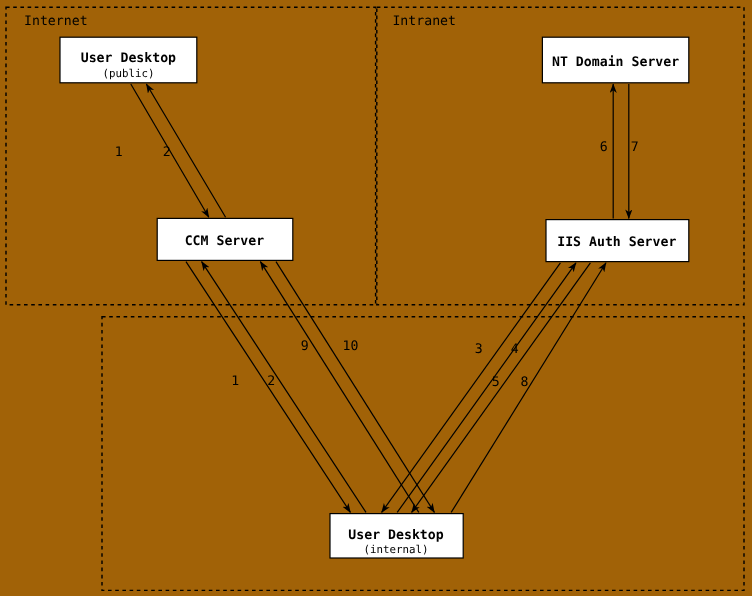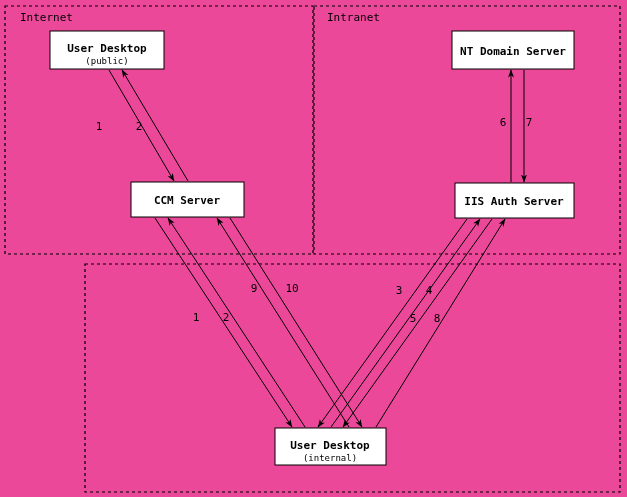--- a/index.html
+++ b/index.html
@@ -1,17 +1,17 @@
 <!DOCTYPE html>
 <html><head>
 <meta charset="utf-8">
 <style>
   html,body{margin:0;padding:0;background:#ffffff;}
   body{width:627px;height:497px;overflow:hidden;font-family:"DejaVu Sans Mono",monospace;}
-  #stage{position:relative;width:627px;height:497px;background:#ec4899;}
+  #stage{position:relative;width:627px;height:497px;background:#a16207;}
   svg{display:block;}
   .zone-label{font-family:"DejaVu Sans Mono",monospace;font-size:11px;fill:#000;}
   .node-title{font-family:"DejaVu Sans Mono",monospace;font-size:11px;font-weight:bold;fill:#000;text-anchor:middle;}
   .node-sub{font-family:"DejaVu Sans Mono",monospace;font-size:9px;fill:#000;text-anchor:middle;}
   .step-label{font-family:"DejaVu Sans Mono",monospace;font-size:11px;fill:#000;text-anchor:middle;}
   .box-rect{fill:#ffffff;stroke:#000000;stroke-width:1;}
   .zone-rect{fill:none;stroke:#000000;stroke-width:1.2;stroke-dasharray:3 3;}
   .flow-line{stroke:#000000;stroke-width:1;fill:none;}
 </style>
 </head>

